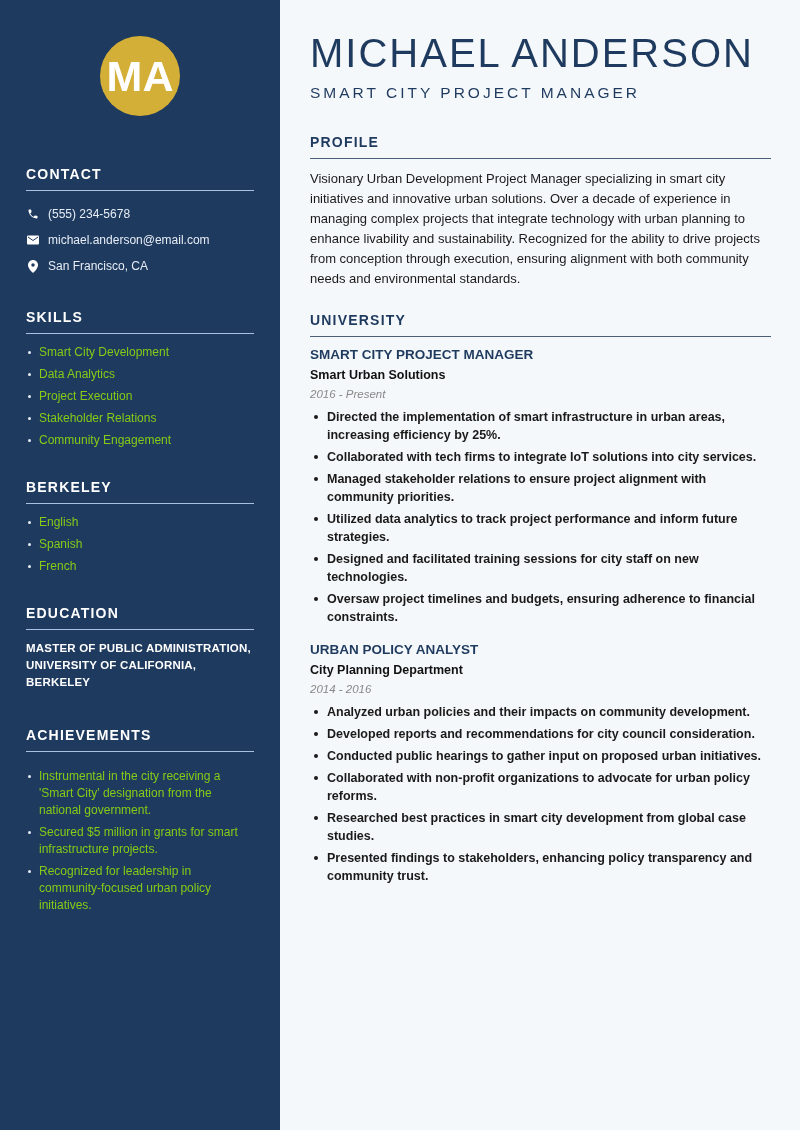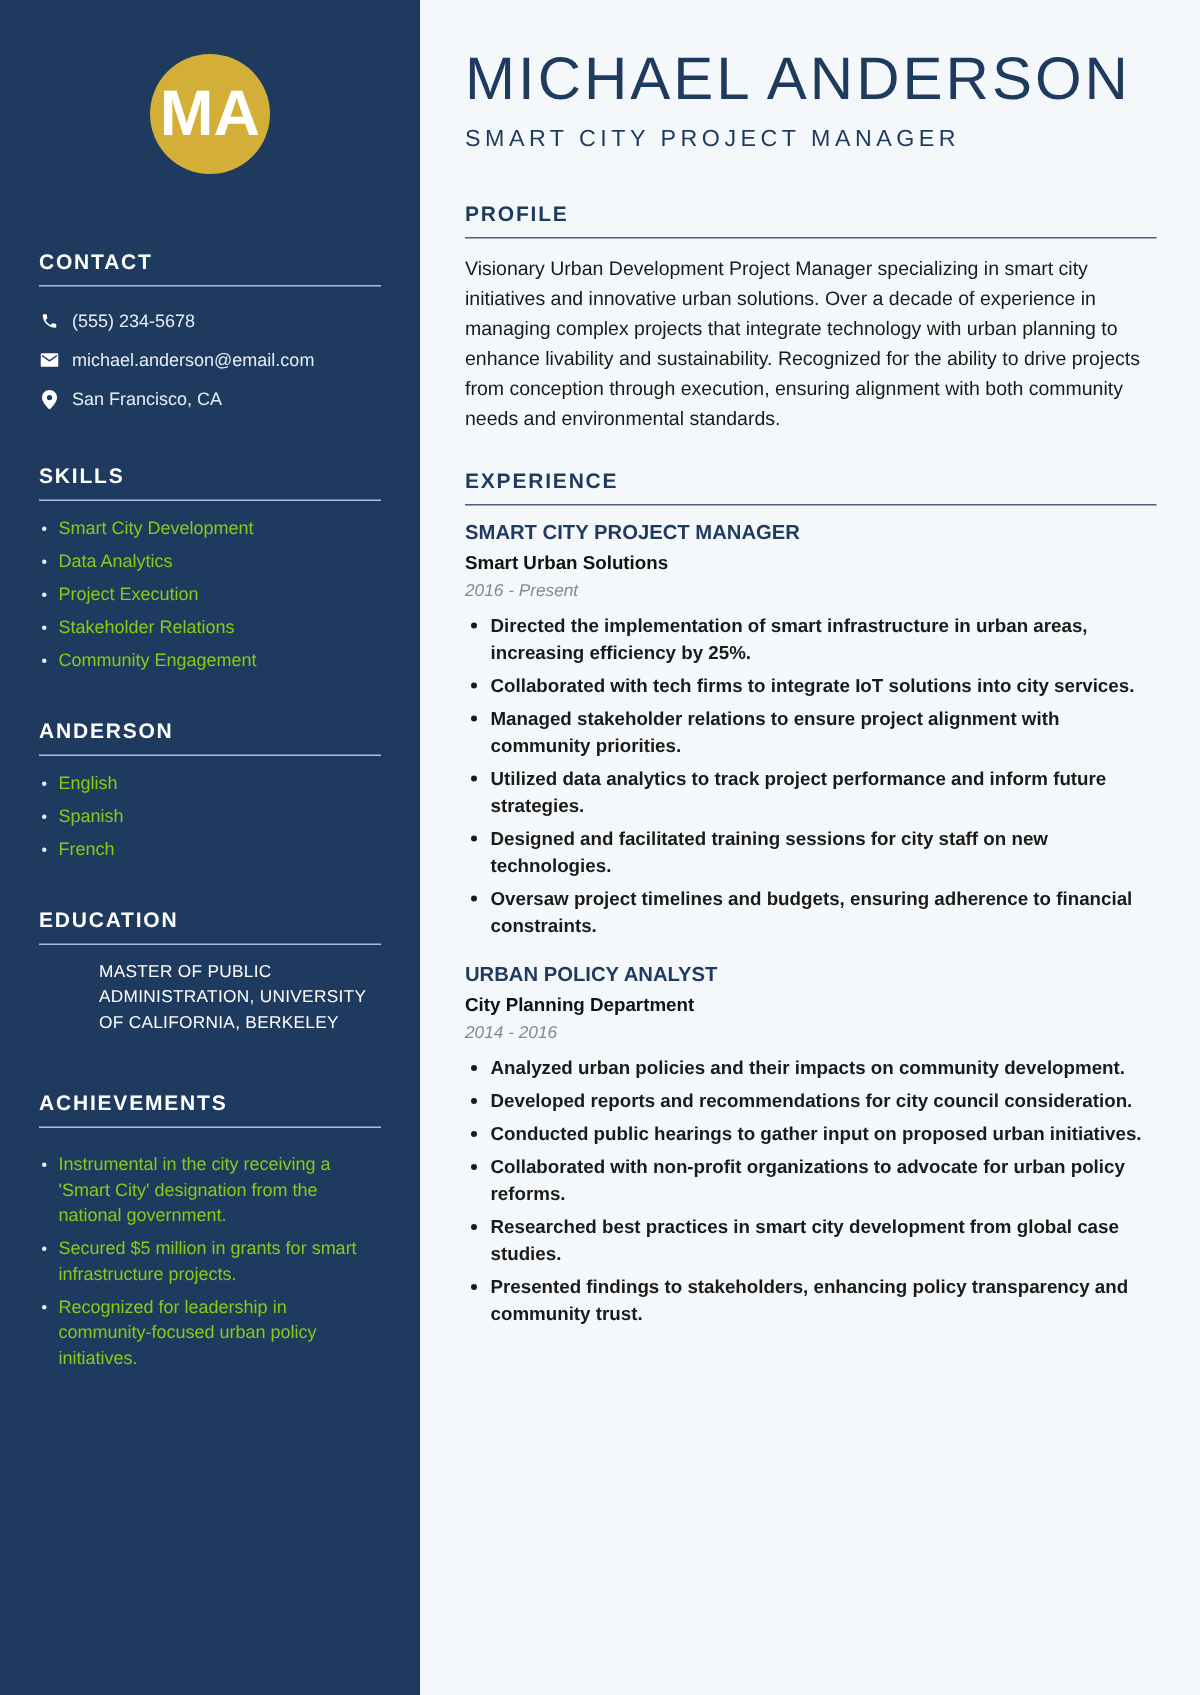--- a/index.html
+++ b/index.html
@@ -55,22 +55,22 @@
       padding-left: 13px;
       line-height: 17px;
       margin-bottom: 5px;
     }
     .side-list li::before {
       content: "";
       position: absolute; left: 2px; top: 7px;
       width: 3px; height: 3px; background: #e6edf5; border-radius: 50%;
     }
     .edu-text {
-      font-size: 11.5px; font-weight: 400; color: #ffffff;
-      line-height: 17px; letter-spacing: 0.2px; margin-left: 40px;
+      font-size: 11.5px; font-weight: 700; color: #ffffff;
+      line-height: 17px; letter-spacing: 0.2px;
     }
 
     
     .main {
       flex: 1;
       padding: 30px 29px 0 30px;
     }
     .name {
       font-size: 40px; font-weight: 400; color: #1f3a5f;
       letter-spacing: 2px; line-height: 46px;
@@ -157,21 +157,21 @@
       <ul class="side-list">
         <li>Smart City Development</li>
         <li>Data Analytics</li>
         <li>Project Execution</li>
         <li>Stakeholder Relations</li>
         <li>Community Engagement</li>
       </ul>
     </section>
 
     <section class="side-section" style="margin-top:30px">
-      <h3 class="side-title">ANDERSON</h3>
+      <h3 class="side-title">BERKELEY</h3>
       <ul class="side-list">
         <li>English</li>
         <li>Spanish</li>
         <li>French</li>
       </ul>
     </section>
 
     <section class="side-section" style="margin-top:30px">
       <h3 class="side-title">EDUCATION</h3>
       <p class="edu-text">MASTER OF PUBLIC ADMINISTRATION, UNIVERSITY OF CALIFORNIA, BERKELEY</p>
@@ -190,21 +190,21 @@
   <main class="main">
     <h1 class="name">MICHAEL ANDERSON</h1>
     <div class="job-title">SMART CITY PROJECT MANAGER</div>
 
     <section class="main-section">
       <h2 class="main-title">PROFILE</h2>
       <p class="profile-text">Visionary Urban Development Project Manager specializing in smart city initiatives and innovative urban solutions. Over a decade of experience in managing complex projects that integrate technology with urban planning to enhance livability and sustainability. Recognized for the ability to drive projects from conception through execution, ensuring alignment with both community needs and environmental standards.</p>
     </section>
 
     <section class="main-section exp">
-      <h2 class="main-title">EXPERIENCE</h2>
+      <h2 class="main-title">UNIVERSITY</h2>
 
       <div class="job">
         <div class="job-role">SMART CITY PROJECT MANAGER</div>
         <div class="job-company">Smart Urban Solutions</div>
         <div class="job-dates">2016 - Present</div>
         <ul class="job-bullets">
           <li>Directed the implementation of smart infrastructure in urban areas, increasing efficiency by 25%.</li>
           <li>Collaborated with tech firms to integrate IoT solutions into city services.</li>
           <li>Managed stakeholder relations to ensure project alignment with community priorities.</li>
           <li>Utilized data analytics to track project performance and inform future strategies.</li>

